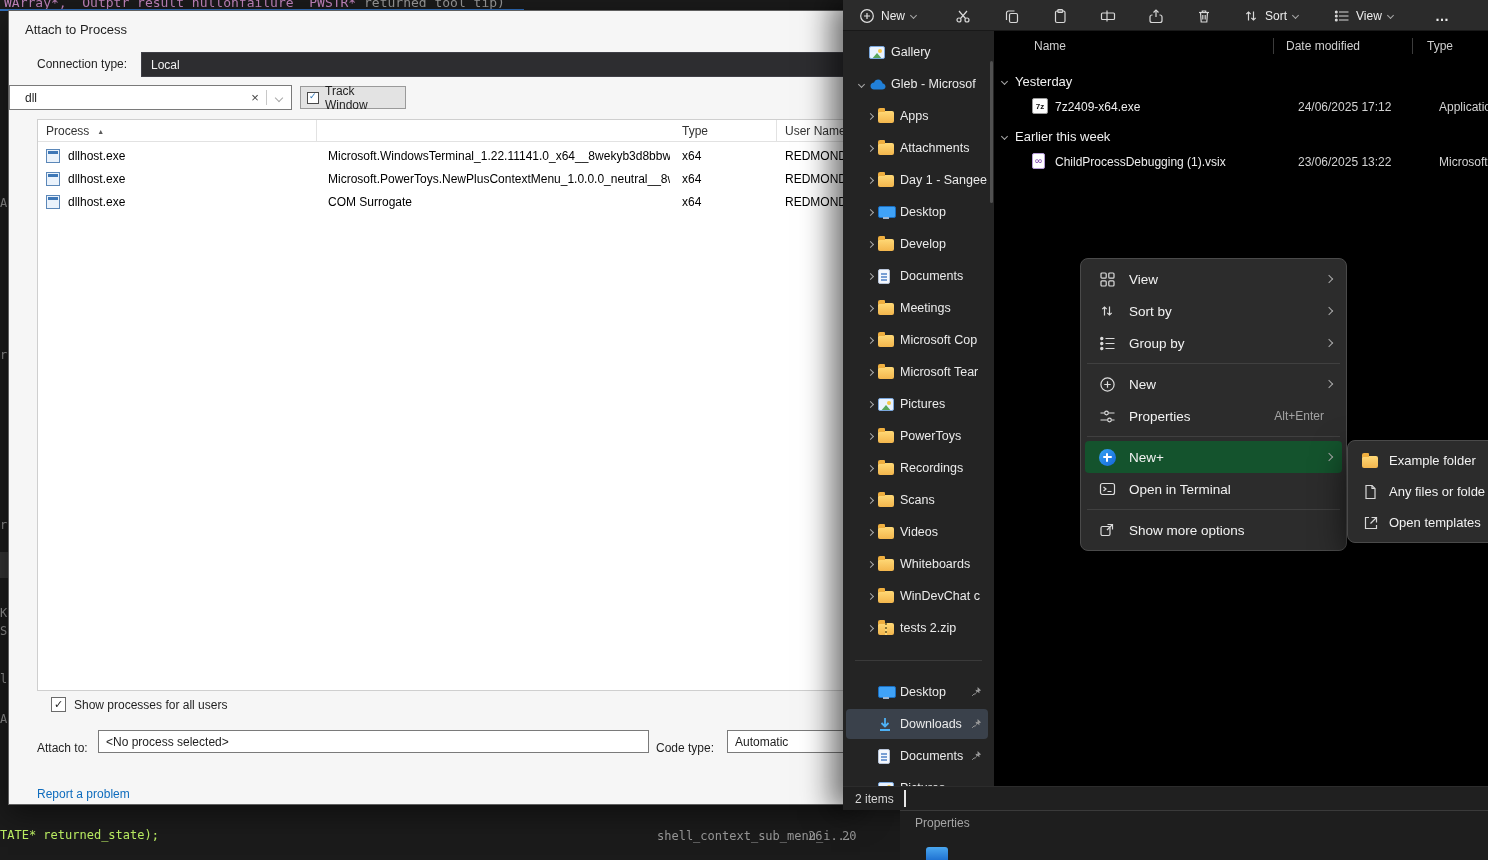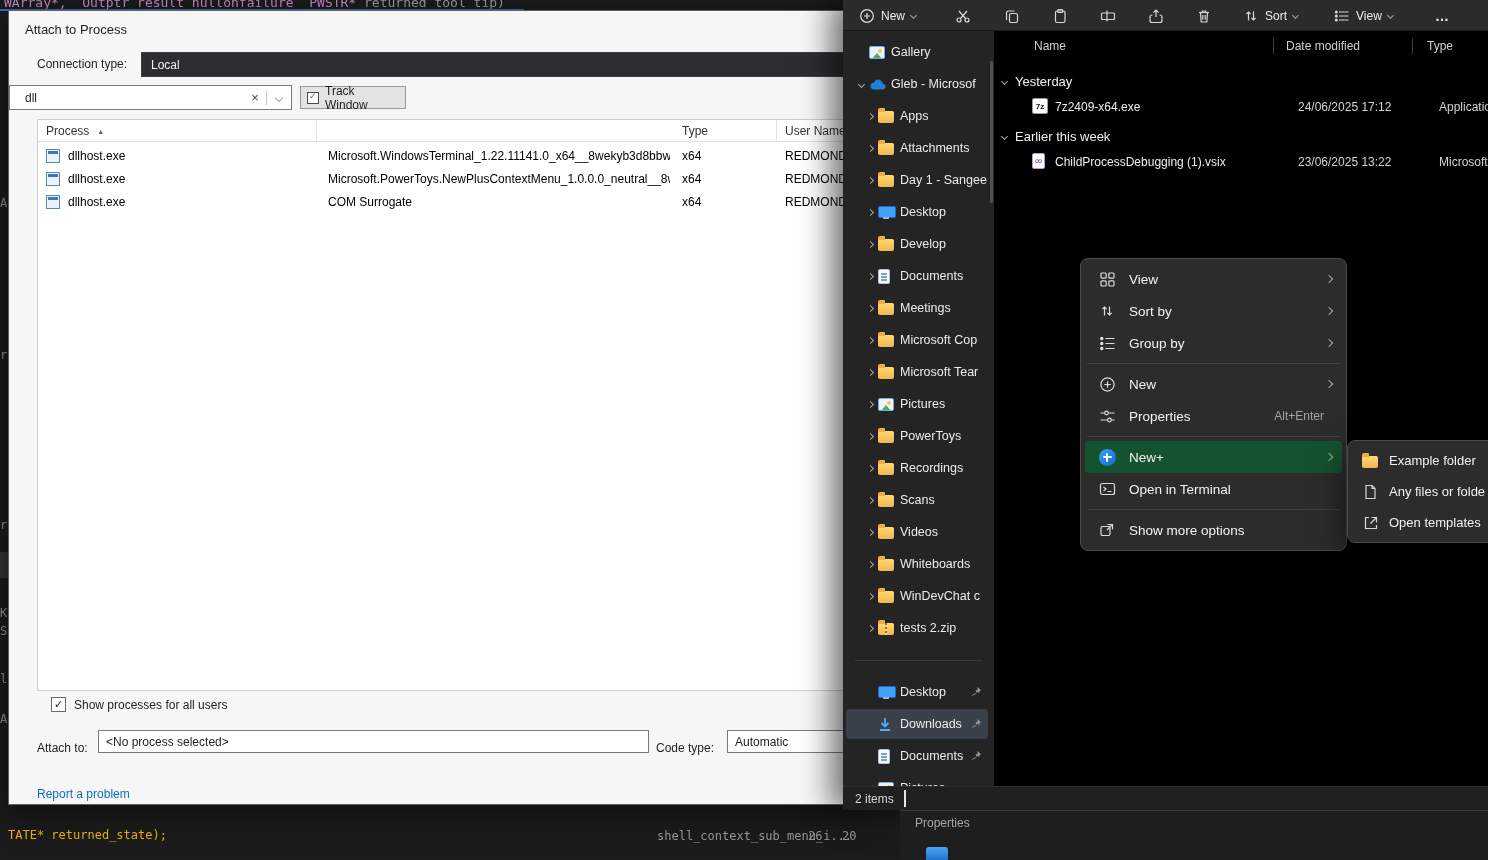--- a/index.html
+++ b/index.html
@@ -7,21 +7,21 @@
   .screen{position:relative;width:1488px;height:860px;overflow:hidden;background:#1b1b1b}
   .mono{font-family:"DejaVu Sans Mono",monospace}
 
   
   .vs-code-top{position:absolute;left:4px;top:-5px;font-size:13px;white-space:pre;z-index:1}
   .vs-code-top .purple{color:#c586c0}
   .vs-code-top .gray{color:#9a9a9a}
   .vs-top-underline{position:absolute;left:0;top:9px;width:524px;height:2px;background:#2f6fbe;z-index:1}
   .vs-frag{position:absolute;left:0;width:10px;overflow:hidden;font-size:12px;color:#8f8f8f;z-index:1}
   .vs-block{position:absolute;left:0;top:552px;width:8px;height:26px;background:#333;z-index:1}
-  .vs-bottom-code{position:absolute;left:8px;top:828px;font-size:12px;color:#eab308;z-index:1}
+  .vs-bottom-code{position:absolute;left:0;top:828px;font-size:12px;color:#bef264;z-index:1}
   .vs-breadcrumb{position:absolute;left:657px;top:829px;font-size:12px;color:#9a9a9a;z-index:1}
   .vs-num1{position:absolute;left:808px;top:829px;font-size:12px;color:#9a9a9a;z-index:1}
   .vs-num2{position:absolute;left:842px;top:829px;font-size:12px;color:#9a9a9a;z-index:1}
 
   
   .dialog{position:absolute;left:8px;top:10px;width:852px;height:795px;background:#f6f6f6;border:1px solid #5f5f5f;box-shadow:0 8px 28px rgba(0,0,0,.5);color:#1e1e1e;z-index:10}
   .dlg-title{position:absolute;left:16px;top:11px;font-size:13px}
   .dlg-conn-label{position:absolute;left:28px;top:46px;font-size:12px}
   .dlg-conn-combo{position:absolute;left:132px;top:41px;right:0;height:25px;background:#2d2d30;color:#f1f1f1;font-size:12px;display:flex;align-items:center;padding-left:9px;border:1px solid #3f3f46}
   .dlg-filter{position:absolute;left:0;top:74px;width:283px;height:25px;background:#fff;border:1px solid #7a7a7a;display:flex;align-items:center}

